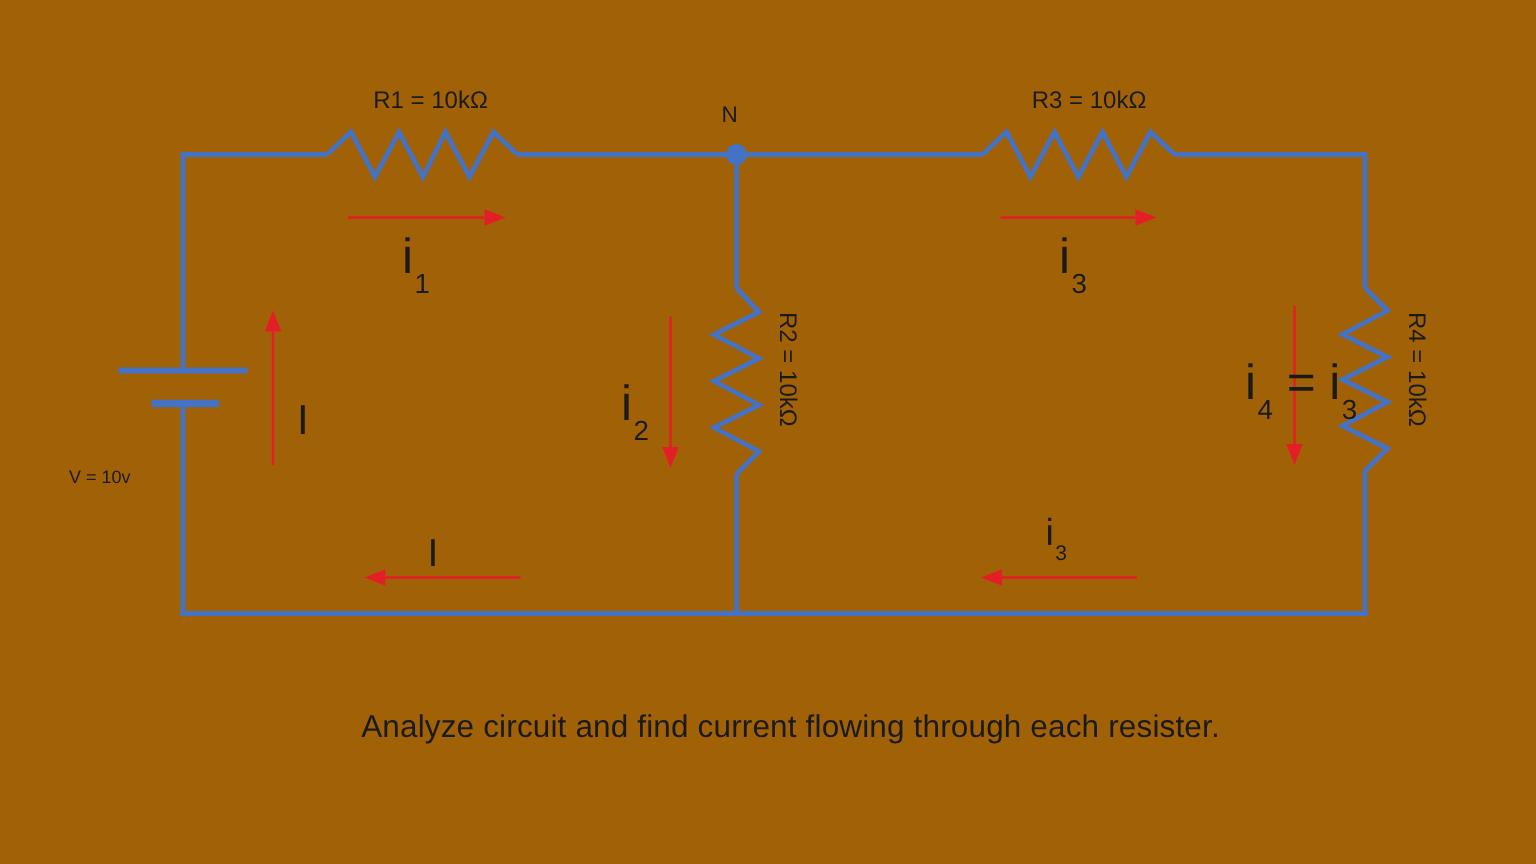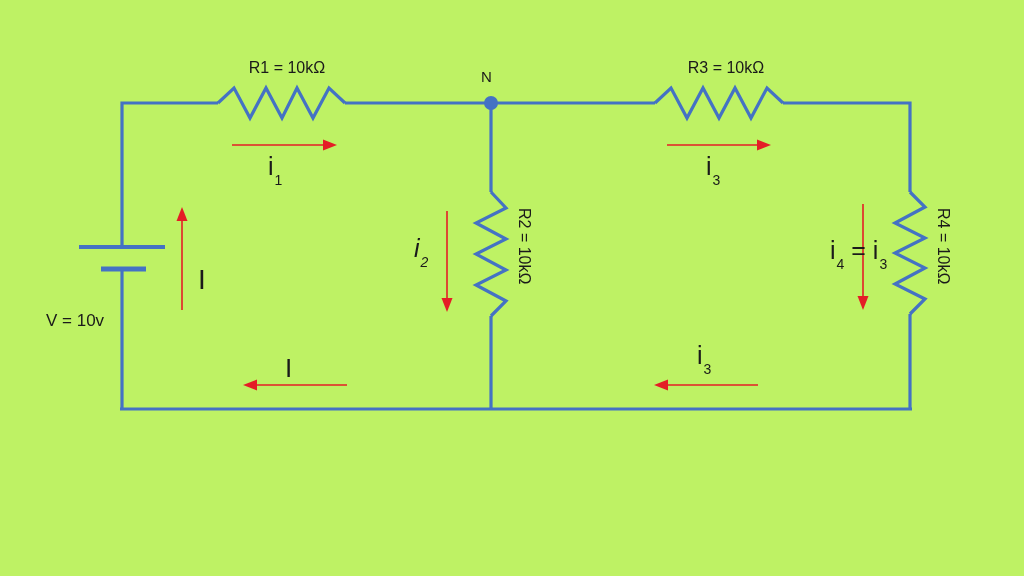--- a/index.html
+++ b/index.html
@@ -1,35 +1,35 @@
 <!DOCTYPE html>
 <html style="--wire: #4472c4; --arrow: #e41e26; --label: #1a1a1a;"><head>
 <meta charset="utf-8">
 <style>
   html,body{margin:0;padding:0;}
   body{
     width:1024px;height:576px;background:#ffffff;overflow:hidden;
     font-family:"Liberation Sans", sans-serif;
   }
-  .stage{position:relative;width:1024px;height:576px;background:#bef264;}
+  .stage{position:relative;width:1024px;height:576px;background:#a16207;}
   svg{position:absolute;left:0;top:0;}
   .wire{stroke:var(--wire);stroke-width:3.2;fill:none;stroke-linejoin:miter;}
   .plate{stroke:var(--wire);fill:none;}
   .node-dot{fill:var(--wire);stroke:none;}
   .arrow-line{stroke:var(--arrow);stroke-width:1.6;fill:none;}
   .arrow-head{fill:var(--arrow);stroke:none;}
   .lbl{position:absolute;color:var(--label);line-height:1;white-space:nowrap;}
   .res-lbl{font-size:16px;}
   .res-lbl.centered{text-align:center;}
   .vert{transform:rotate(90deg);transform-origin:0 0;font-size:16px;}
-  .cur-lbl{font-size:25px;}
+  .cur-lbl{font-size:33px;}
   .cur-lbl sub{font-size:0.56em;position:relative;top:0.28em;line-height:0;margin-left:1px;}
   .loop-lbl{font-size:28px;}
   .small-lbl{font-size:15px;}
-  .v-lbl{font-size:17px;}
+  .v-lbl{font-size:12px;}
   .caption{font-size:21px;text-align:center;letter-spacing:0.1px;}
 </style>
 </head>
 <body>
 
 <div class="stage">
 
   <svg width="1024" height="576" viewBox="0 0 1024 576">
 
     <g>
@@ -88,19 +88,20 @@
   <div class="lbl res-lbl centered" style="left:217px;top:60px;width:140px;">R1 = 10kΩ</div>
   <div class="lbl res-lbl centered" style="left:656px;top:60px;width:140px;">R3 = 10kΩ</div>
   <div class="lbl vert" style="left:532px;top:208px;">R2 = 10kΩ</div>
   <div class="lbl vert" style="left:951px;top:208px;">R4 = 10kΩ</div>
 
   <div class="lbl small-lbl" style="left:481px;top:69px;">N</div>
   <div class="lbl v-lbl" style="left:46px;top:312px;">V = 10v</div>
 
   <div class="lbl cur-lbl" style="left:268px;top:154px;"><span>i</span><sub>1</sub></div>
   <div class="lbl cur-lbl" style="left:706px;top:154px;"><span>i</span><sub>3</sub></div>
-  <div class="lbl cur-lbl" style="left:414px;top:236px;font-style:italic;"><span>i</span><sub>2</sub></div>
+  <div class="lbl cur-lbl" style="left:414px;top:252px;"><span>i</span><sub>2</sub></div>
   <div class="lbl cur-lbl" style="left:830px;top:238px;"><span>i</span><sub>4</sub><span> = i</span><sub>3</sub></div>
   <div class="lbl loop-lbl" style="left:198px;top:266px;">I</div>
   <div class="lbl loop-lbl" style="left:285px;top:355px;font-size:26px;">I</div>
   <div class="lbl cur-lbl" style="left:697px;top:343px;font-size:25px;"><span>i</span><sub>3</sub></div>
 
+  <div class="lbl caption" style="left:202px;top:474px;width:650px;">Analyze circuit and find current flowing through each resister.</div>
 </div>
 
 </body></html>

